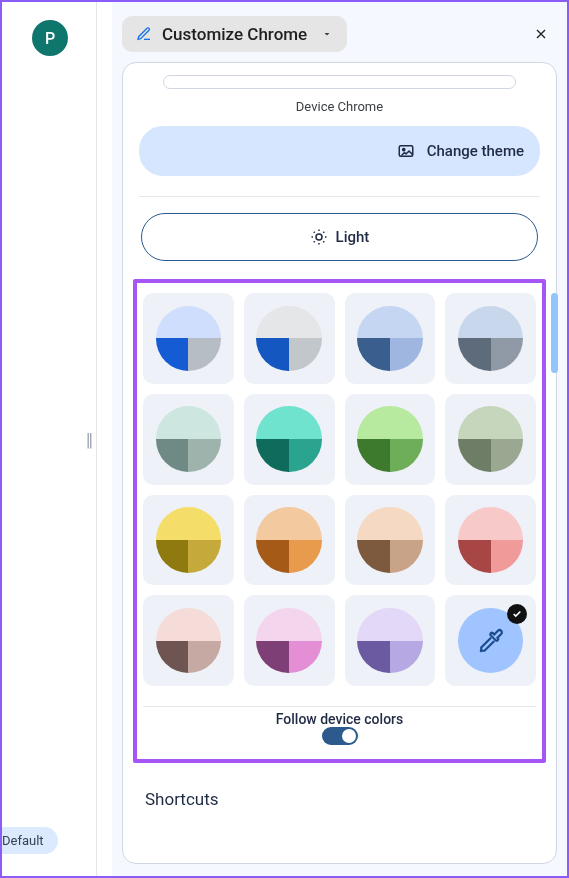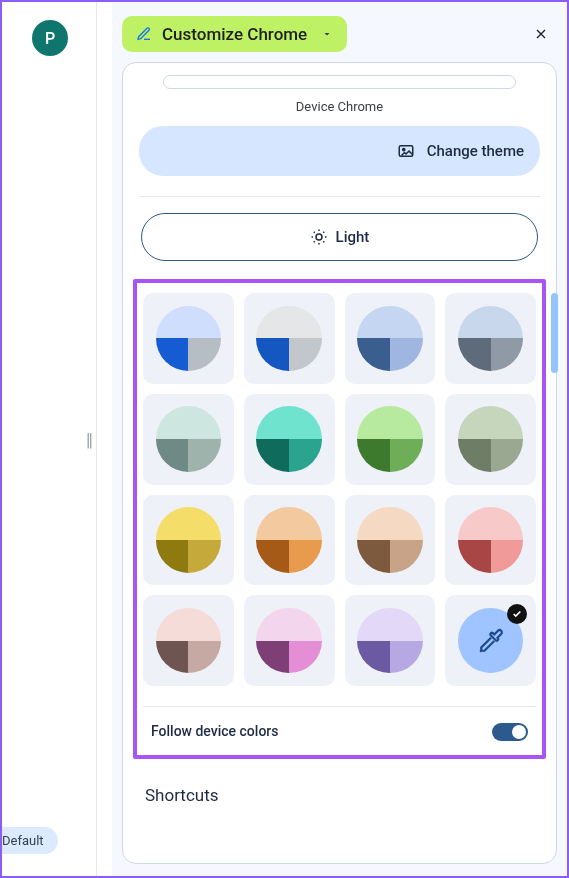--- a/index.html
+++ b/index.html
@@ -67,21 +67,21 @@
   .panel-header {
     display: flex;
     align-items: center;
     gap: 10px;
     margin-bottom: 10px;
   }
   .dropdown-btn {
     display: flex;
     align-items: center;
     gap: 10px;
-    background: #bef264;
+    background: #e5e5e5;
     border-radius: 10px;
     padding: 8px 14px;
     cursor: pointer;
   }
   .dropdown-btn .icon { color: #1a73e8; }
   .dropdown-btn .label { font-size: 17px; font-weight: 500; color: #1f1f1f; }
   .dropdown-btn .caret { margin-left: 4px; }
   .close-btn {
     margin-left: auto;
     width: 32px;
@@ -217,25 +217,26 @@
     background: #111;
     border-radius: 50%;
     color: #fff;
     display: flex;
     align-items: center;
     justify-content: center;
     font-size: 12px;
   }
   .follow-row {
     display: flex;
-    align-items: flex-start;
+    align-items: center;
     justify-content: space-between;
-    padding: 16px 8px 4px 8px;
+    padding: 4px 8px 4px 8px;
     border-top: 1px solid #e5e7eb;
     margin: 14px 4px 0 4px;
+    flex-direction: column;
   }
   .follow-row .lbl {
     font-size: 14px;
     color: #1f2a44;
     font-weight: 500;
   }
   .toggle {
     width: 36px;
     height: 18px;
     background: #2c5a8c;

